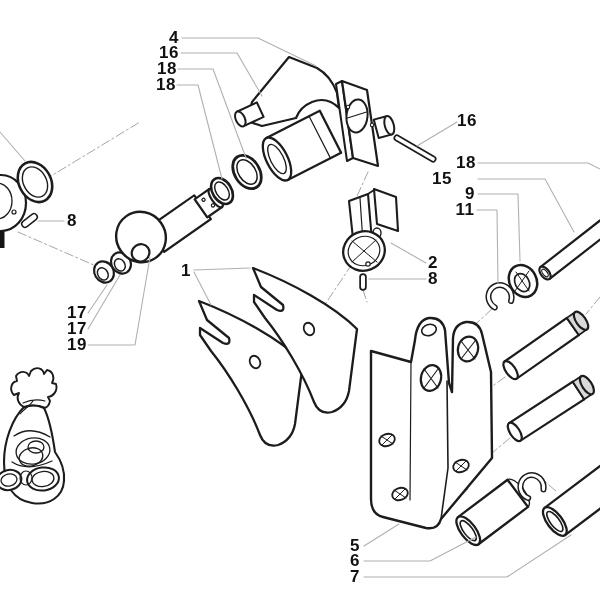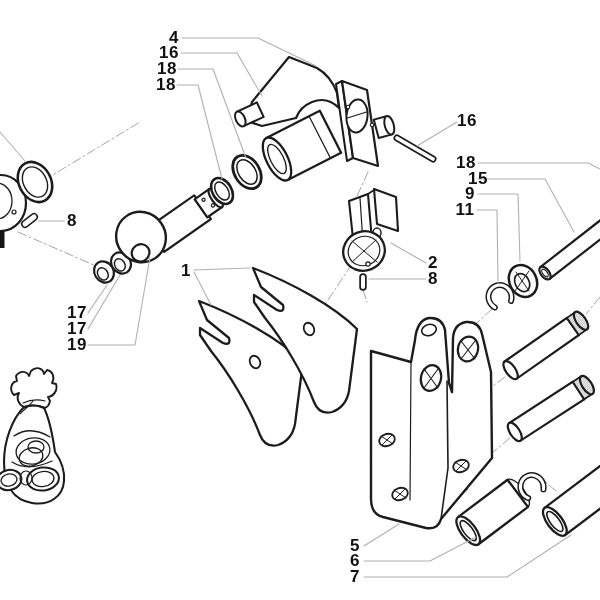--- a/index.html
+++ b/index.html
@@ -255,21 +255,21 @@
     </g>
   </g>
 </svg>
 
 <div class="callout" style="left:174px;top:38px">4</div>
 <div class="callout" style="left:169px;top:53px">16</div>
 <div class="callout" style="left:167px;top:69px">18</div>
 <div class="callout" style="left:166px;top:85px">18</div>
 <div class="callout" style="left:467px;top:121px">16</div>
 <div class="callout" style="left:466px;top:163px">18</div>
-<div class="callout" style="left:478px;top:179px">15</div>
+<div class="callout" style="left:442px;top:179px">15</div>
 <div class="callout" style="left:470px;top:194px">9</div>
 <div class="callout" style="left:465px;top:210px">11</div>
 <div class="callout" style="left:72px;top:221px">8</div>
 <div class="callout" style="left:77px;top:313px">17</div>
 <div class="callout" style="left:77px;top:329px">17</div>
 <div class="callout" style="left:77px;top:345px">19</div>
 <div class="callout" style="left:186px;top:271px">1</div>
 <div class="callout" style="left:433px;top:263px">2</div>
 <div class="callout" style="left:433px;top:279px">8</div>
 <div class="callout" style="left:355px;top:546px">5</div>

